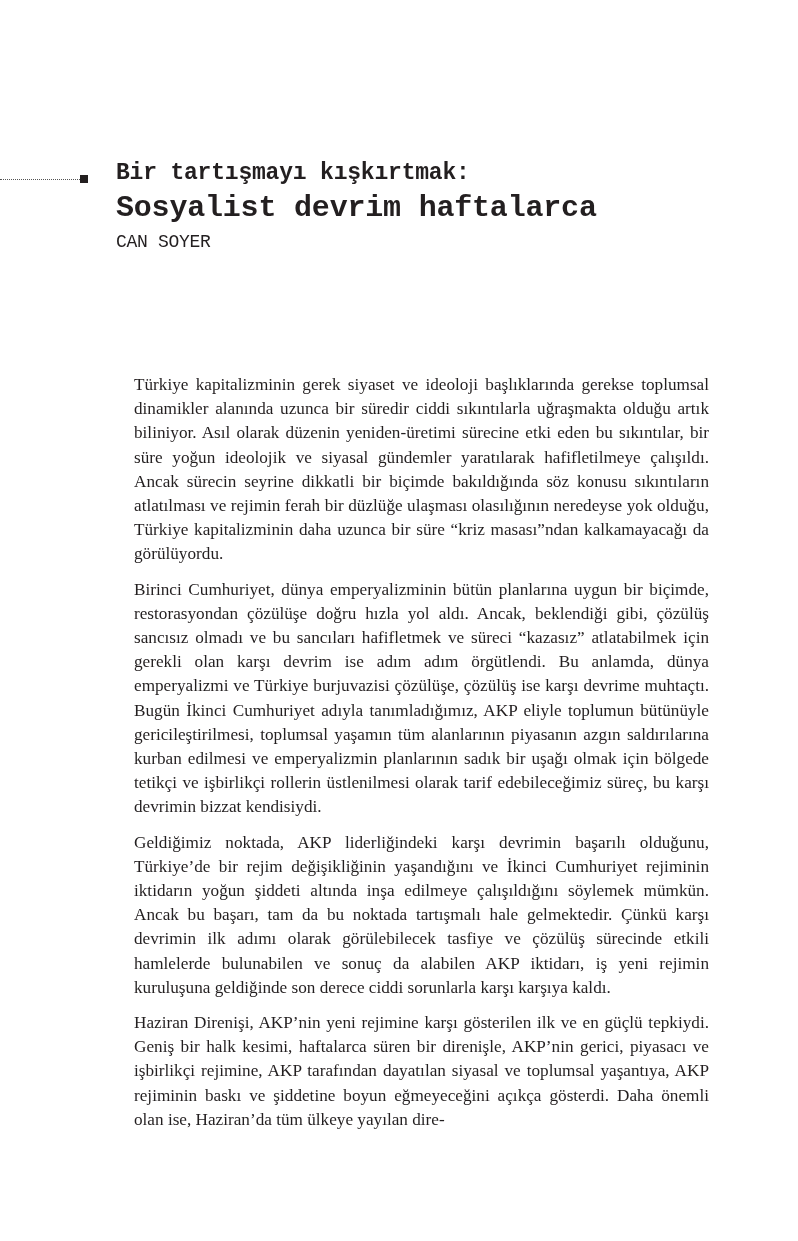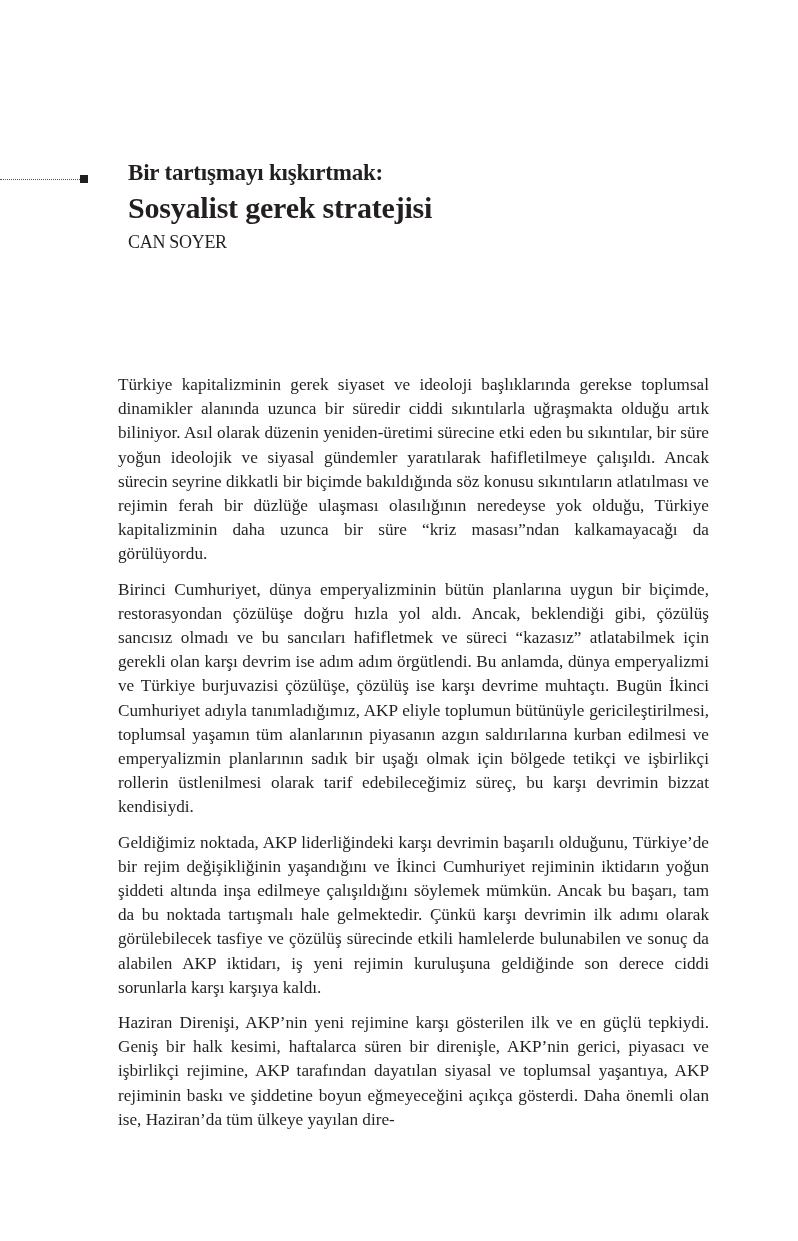--- a/index.html
+++ b/index.html
@@ -5,53 +5,53 @@
   html, body { margin: 0; padding: 0; background: #ffffff; }
   body { width: 798px; height: 1241px; position: relative; overflow: hidden; color: #231f20; }
   .marker-line {
     position: absolute; left: 0; top: 179px; width: 80px; height: 0;
     border-top: 1px dotted #555;
   }
   .marker-square {
     position: absolute; left: 80px; top: 175px; width: 8px; height: 8px; background: #231f20;
   }
   .header {
-    position: absolute; left: 128px; top: 158px; width: 620px;
-    font-family: Liberation Serif, serif;
+    position: absolute; left: 116px; top: 158px; width: 620px;
+    font-family: Liberation Mono, monospace;
   }
   .kicker {
     font-size: 23px; font-weight: bold; line-height: 30px; margin: 0; color: #231f20;
     letter-spacing: -0.2px;
   }
   .title {
     font-size: 30px; font-weight: bold; line-height: 40px; margin: 0; color: #231f20;
     letter-spacing: -0.2px;
   }
   .author {
     font-size: 18px; font-weight: normal; line-height: 24px; margin-top: 2px; color: #231f20;
     letter-spacing: -0.3px;
   }
   .body-text {
     position: absolute; left: 118px; top: 373px; width: 591px;
     font-family: "Liberation Serif", serif;
     font-size: 17.2px; line-height: 24.2px; color: #231f20;
   }
   .body-text p {
-    margin: 0 0 11px 0; text-align: justify; hyphens: manual;
+    margin: 0 0 11px 16px; text-align: justify; hyphens: manual;
   }
 </style>
 </head>
 <body>
 
 <div class="marker-line"></div>
 <div class="marker-square"></div>
 
 <div class="header">
   <div class="kicker">Bir tartışmayı kışkırtmak:</div>
-  <div class="title">Sosyalist gerek stratejisi</div>
+  <div class="title">Sosyalist devrim haftalarca</div>
   <div class="author">CAN SOYER</div>
 </div>
 
 <div class="body-text">
   <p>Türkiye kapitalizminin gerek siyaset ve ideoloji başlıklarında gerekse top­lumsal dinamikler alanında uzunca bir süredir ciddi sıkıntılarla uğraşmak­ta olduğu artık biliniyor. Asıl olarak düzenin yeniden-üretimi sürecine etki eden bu sıkıntılar, bir süre yoğun ideolojik ve siyasal gündemler yaratıla­rak hafifletilmeye çalışıldı. Ancak sürecin seyrine dikkatli bir biçimde ba­kıldığında söz konusu sıkıntıların atlatılması ve rejimin ferah bir düzlüğe ulaşması olasılığının neredeyse yok olduğu, Türkiye kapitalizminin daha uzunca bir süre “kriz masası”ndan kalkamayacağı da görülüyordu.</p>
   <p>Birinci Cumhuriyet, dünya emperyalizminin bütün planlarına uygun bir biçimde, restorasyondan çözülüşe doğru hızla yol aldı. Ancak, beklendiği gibi, çözülüş sancısız olmadı ve bu sancıları hafifletmek ve süreci “kazasız” atlatabilmek için gerekli olan karşı devrim ise adım adım örgütlendi. Bu anlamda, dünya emperyalizmi ve Türkiye burjuvazisi çözülüşe, çözülüş ise karşı devrime muhtaçtı. Bugün İkinci Cumhuriyet adıyla tanımladığımız, AKP eliyle toplumun bütünüyle gericileştirilmesi, toplumsal yaşamın tüm alanlarının piyasanın azgın saldırılarına kurban edilmesi ve emperyalizmin planlarının sadık bir uşağı olmak için bölgede tetikçi ve işbirlikçi rolle­rin üstlenilmesi olarak tarif edebileceğimiz süreç, bu karşı devrimin bizzat kendisiydi.</p>
   <p>Geldiğimiz noktada, AKP liderliğindeki karşı devrimin başarılı olduğunu, Türkiye’de bir rejim değişikliğinin yaşandığını ve İkinci Cumhuriyet reji­minin iktidarın yoğun şiddeti altında inşa edilmeye çalışıldığını söylemek mümkün. Ancak bu başarı, tam da bu noktada tartışmalı hale gelmektedir. Çünkü karşı devrimin ilk adımı olarak görülebilecek tasfiye ve çözülüş sürecinde etkili hamlelerde bulunabilen ve sonuç da alabilen AKP iktida­rı, iş yeni rejimin kuruluşuna geldiğinde son derece ciddi sorunlarla karşı karşıya kaldı.</p>
   <p>Haziran Direnişi, AKP’nin yeni rejimine karşı gösterilen ilk ve en güçlü tepkiydi. Geniş bir halk kesimi, haftalarca süren bir direnişle, AKP’nin gerici, piyasacı ve işbirlikçi rejimine, AKP tarafından dayatılan siyasal ve toplumsal yaşantıya, AKP rejiminin baskı ve şiddetine boyun eğmeyeceğini açıkça gösterdi. Daha önemli olan ise, Haziran’da tüm ülkeye yayılan dire-</p>
 </div>
 

